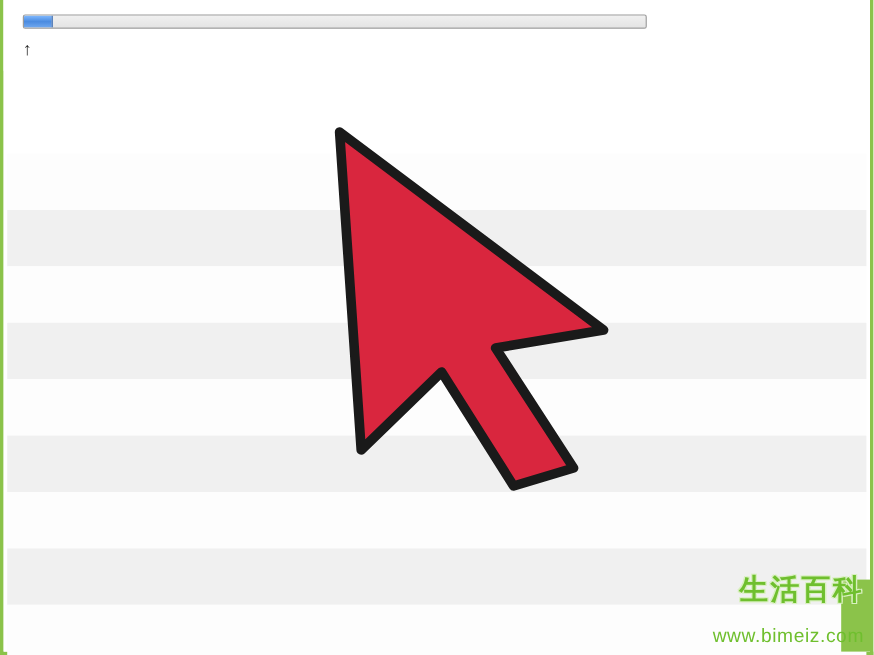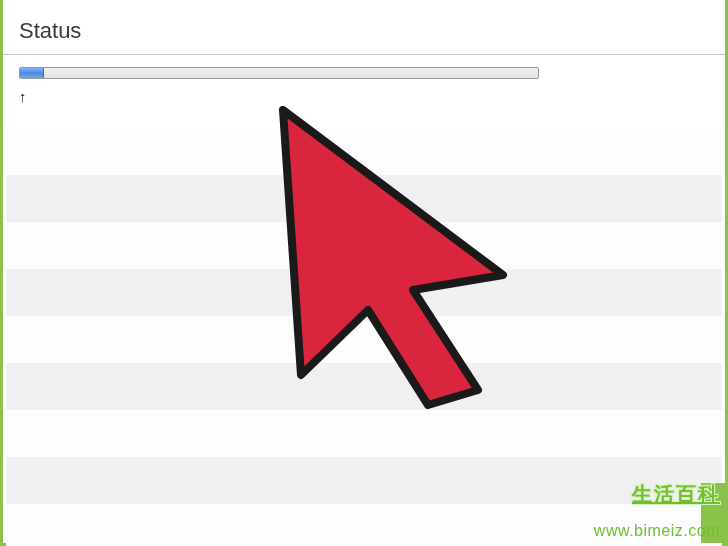--- a/index.html
+++ b/index.html
@@ -85,27 +85,26 @@
       pointer-events: none;
     }
     .watermark {
       position: absolute;
       right: 8px;
       bottom: 6px;
       text-align: right;
       pointer-events: none;
     }
     .wm-cn {
-      font-size: 20px;
+      font-size: 24px;
       font-weight: 700;
       color: #6fbf2e;
       letter-spacing: 2px;
       text-shadow: 1px 1px 0 #d9f0c0, -1px -1px 0 #d9f0c0, 1px -1px 0 #d9f0c0, -1px 1px 0 #d9f0c0;
       line-height: 1;
-      text-decoration: underline;
     }
     .wm-url {
       font-size: 16px;
       color: #6fbf2e;
       letter-spacing: 0.5px;
       margin-top: 18px;
     }
     .wm-right-bar {
       position: absolute;
       right: 3px;
@@ -127,23 +126,20 @@
     <div class="stripe stripe-gray"></div>
     <div class="stripe stripe-light"></div>
     <div class="stripe stripe-gray"></div>
     <div class="stripe stripe-light"></div>
     <div class="stripe stripe-gray"></div>
     <div class="stripe stripe-light"></div>
     <div class="stripe stripe-gray"></div>
     <div class="stripe stripe-light"></div>
   </div>
 
-  <div class="status-header">
-    <span class="status-header-text">Status</span>
-  </div>
 
   <div class="progress-section">
     <div class="progress-bar-outer">
       <div class="progress-bar-fill" id="progress-fill" style="width: 4.6%;"></div>
     </div>
     <div class="progress-label-row">
       <span class="upload-arrow">↑</span>
     </div>
   </div>
 

